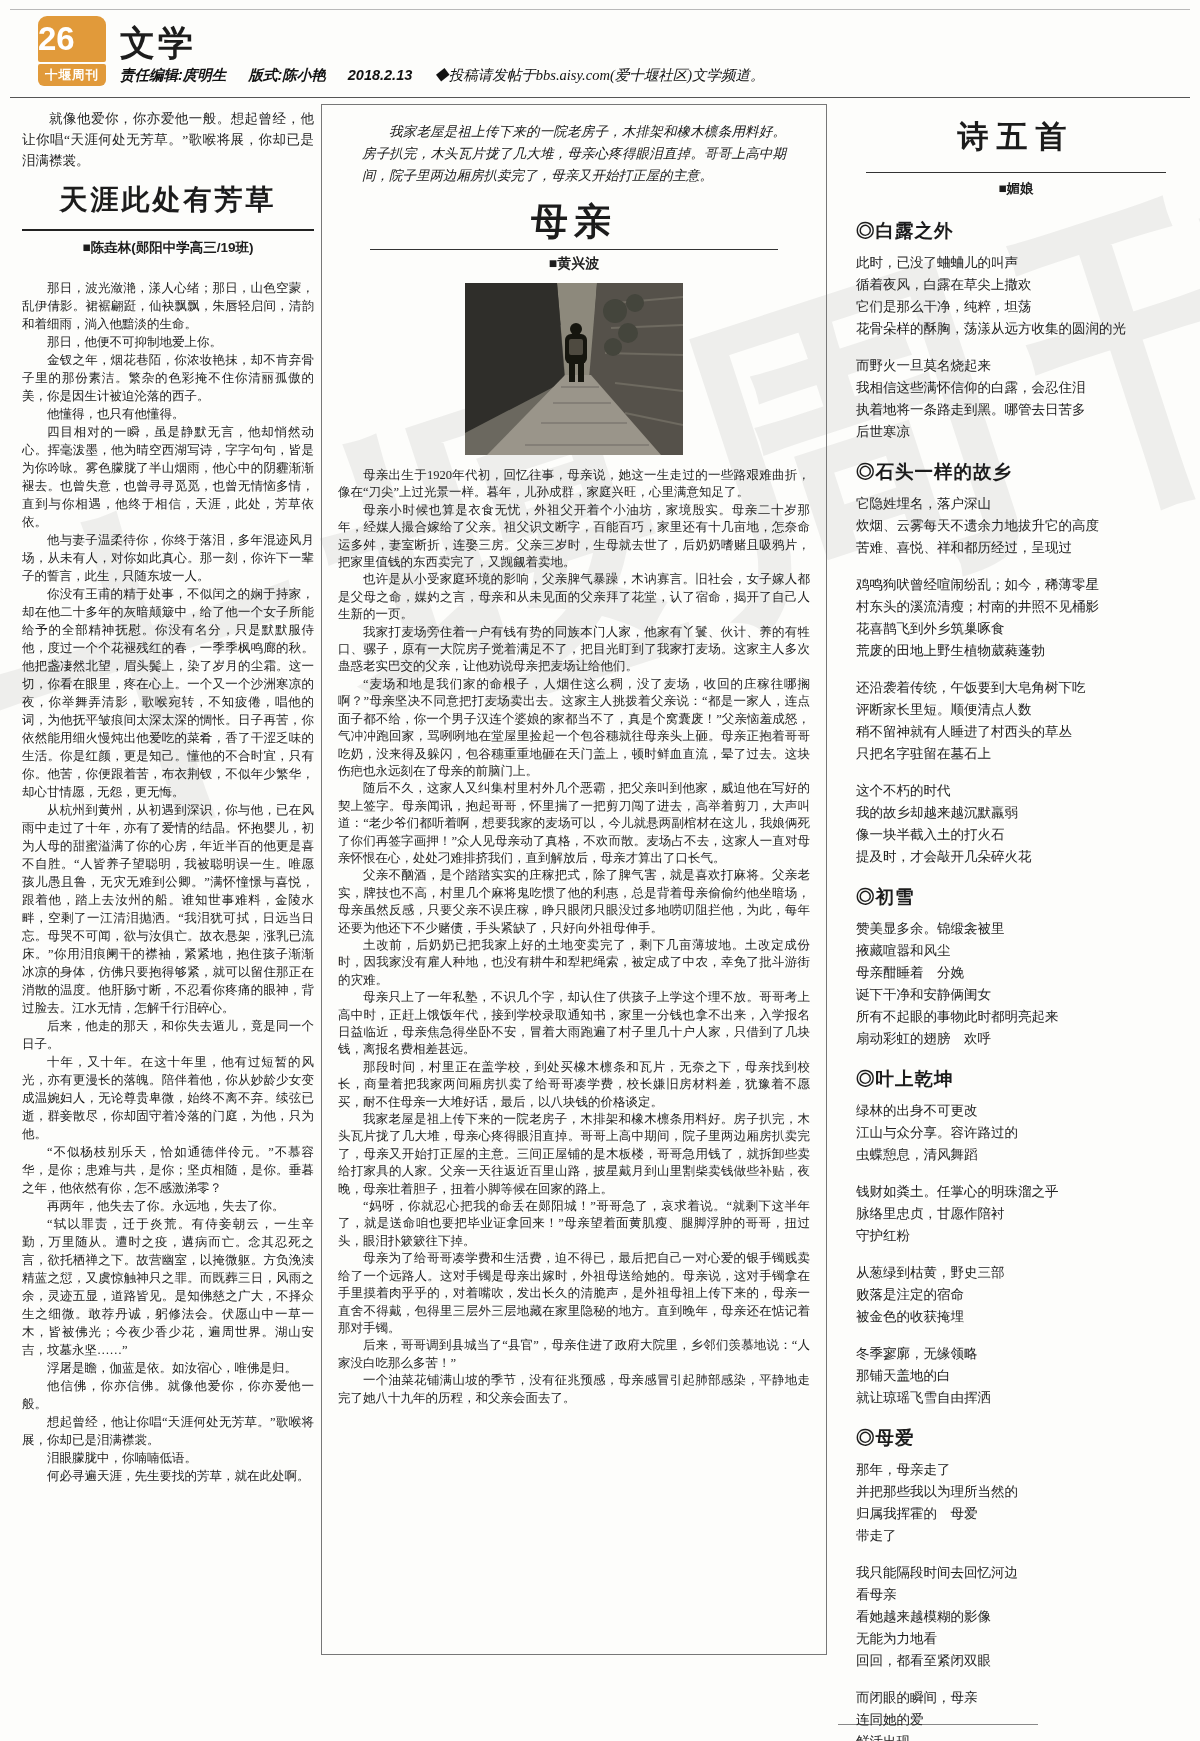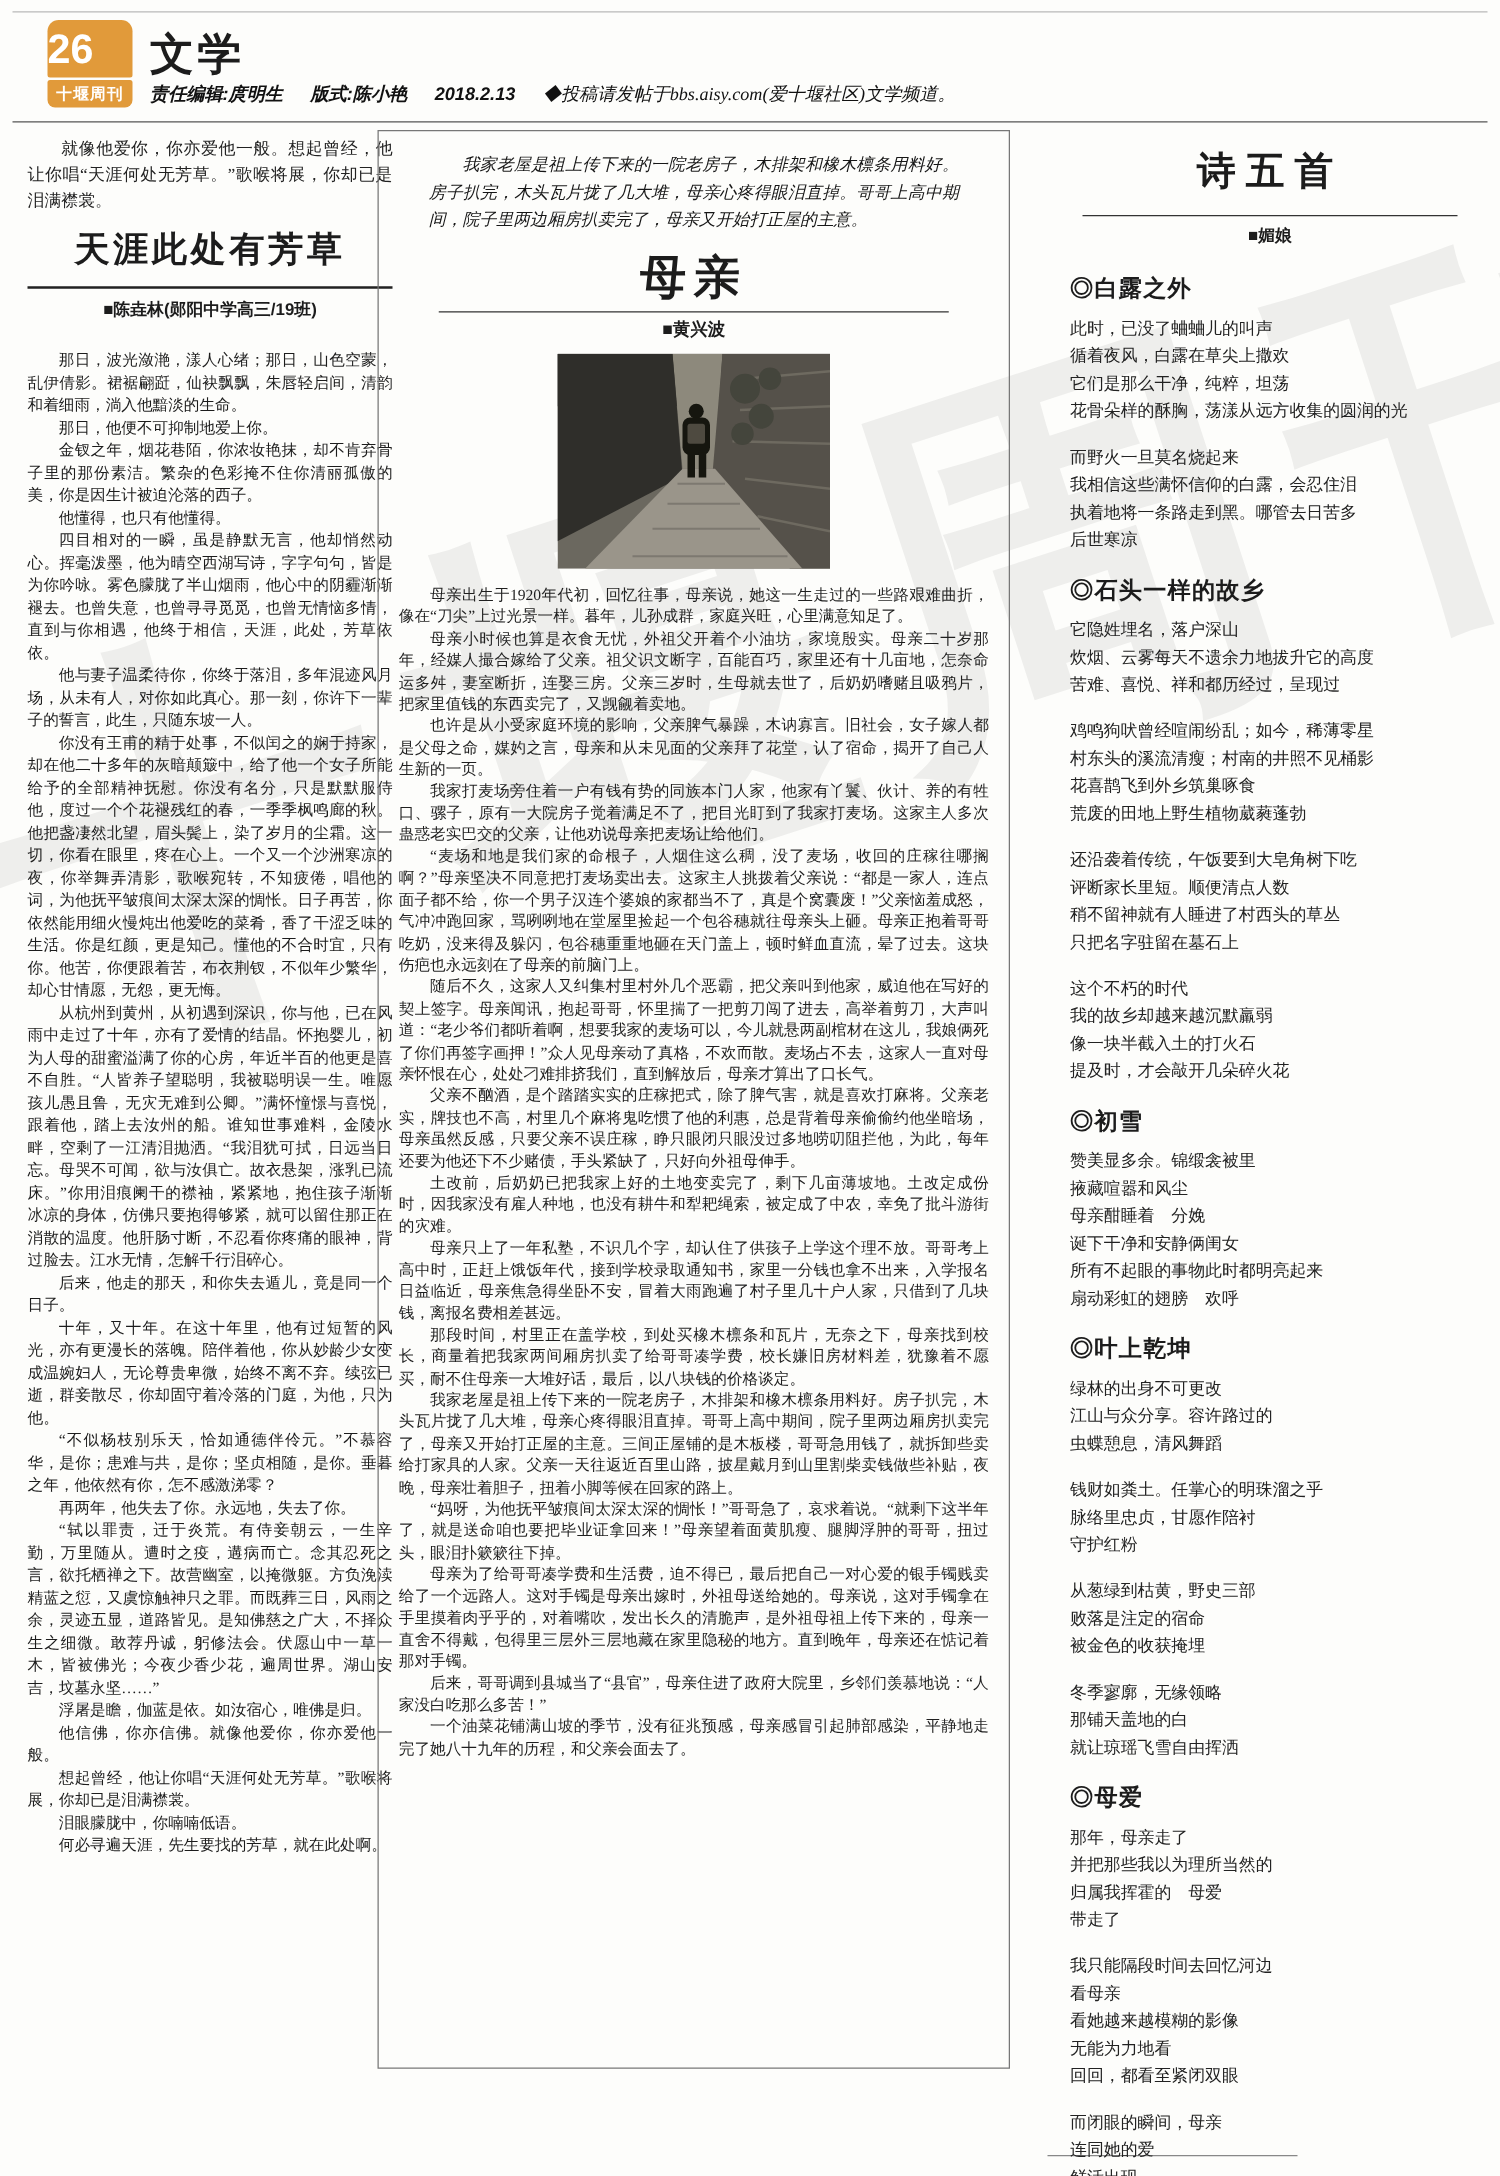--- a/index.html
+++ b/index.html
@@ -37,21 +37,21 @@
             font-size:13.5px;margin-top:8px;}
   .epigraph{margin-top:26px;font-family:"Liberation Sans",sans-serif;font-weight:bold;
             font-size:14px;line-height:22px;}
   .epigraph .epi-text{display:inline;}
   .epigraph .attribution{float:right;margin-right:46px;}
   .epigraph::after{content:"";display:block;clear:both;}
   .body p{margin:0;text-indent:2em;text-align:justify;}
   .l-body{margin-top:22px;font-size:12.5px;line-height:18px;}
 
   
-  .mid-box{position:absolute;left:302px;top:104px;width:506px;height:1551px;
+  .mid-box{position:absolute;left:321px;top:104px;width:506px;height:1551px;
            border:1px solid #777;z-index:1;background:rgba(255,255,255,0.0);
            padding:12px 16px;box-sizing:border-box;overflow:hidden;}
   .m-lede{font-size:13.5px;line-height:22px;text-indent:2em;text-align:justify;
           margin:4px 24px 0;font-style:italic;color:#161616;}
   .m-title{font-size:37px;font-weight:bold;text-align:center;letter-spacing:6px;margin:10px 0 0;}
   .m-title-rule{width:408px;margin:2px auto 0;border-top:1px solid #333;}
   .m-author{text-align:center;font-family:"Liberation Sans",sans-serif;font-weight:bold;
             font-size:14px;margin-top:5px;}
   .photo-wrap{text-align:center;margin:10px 0 8px;}
   .m-body{font-size:12.5px;line-height:17.4px;color:#1f1f1f;}
@@ -162,21 +162,21 @@
         <p>母亲小时候也算是衣食无忧，外祖父开着个小油坊，家境殷实。母亲二十岁那年，经媒人撮合嫁给了父亲。祖父识文断字，百能百巧，家里还有十几亩地，怎奈命运多舛，妻室断折，连娶三房。父亲三岁时，生母就去世了，后奶奶嗜赌且吸鸦片，把家里值钱的东西卖完了，又觊觎着卖地。</p>
         <p>也许是从小受家庭环境的影响，父亲脾气暴躁，木讷寡言。旧社会，女子嫁人都是父母之命，媒妁之言，母亲和从未见面的父亲拜了花堂，认了宿命，揭开了自己人生新的一页。</p>
         <p>我家打麦场旁住着一户有钱有势的同族本门人家，他家有丫鬟、伙计、养的有牲口、骡子，原有一大院房子觉着满足不了，把目光盯到了我家打麦场。这家主人多次蛊惑老实巴交的父亲，让他劝说母亲把麦场让给他们。</p>
         <p>“麦场和地是我们家的命根子，人烟住这么稠，没了麦场，收回的庄稼往哪搁啊？”母亲坚决不同意把打麦场卖出去。这家主人挑拨着父亲说：“都是一家人，连点面子都不给，你一个男子汉连个婆娘的家都当不了，真是个窝囊废！”父亲恼羞成怒，气冲冲跑回家，骂咧咧地在堂屋里捡起一个包谷穗就往母亲头上砸。母亲正抱着哥哥吃奶，没来得及躲闪，包谷穗重重地砸在天门盖上，顿时鲜血直流，晕了过去。这块伤疤也永远刻在了母亲的前脑门上。</p>
         <p>随后不久，这家人又纠集村里村外几个恶霸，把父亲叫到他家，威迫他在写好的契上签字。母亲闻讯，抱起哥哥，怀里揣了一把剪刀闯了进去，高举着剪刀，大声叫道：“老少爷们都听着啊，想要我家的麦场可以，今儿就悬两副棺材在这儿，我娘俩死了你们再签字画押！”众人见母亲动了真格，不欢而散。麦场占不去，这家人一直对母亲怀恨在心，处处刁难排挤我们，直到解放后，母亲才算出了口长气。</p>
         <p>父亲不酗酒，是个踏踏实实的庄稼把式，除了脾气害，就是喜欢打麻将。父亲老实，牌技也不高，村里几个麻将鬼吃惯了他的利惠，总是背着母亲偷偷约他坐暗场，母亲虽然反感，只要父亲不误庄稼，睁只眼闭只眼没过多地唠叨阻拦他，为此，每年还要为他还下不少赌债，手头紧缺了，只好向外祖母伸手。</p>
         <p>土改前，后奶奶已把我家上好的土地变卖完了，剩下几亩薄坡地。土改定成份时，因我家没有雇人种地，也没有耕牛和犁耙绳索，被定成了中农，幸免了批斗游街的灾难。</p>
         <p>母亲只上了一年私塾，不识几个字，却认住了供孩子上学这个理不放。哥哥考上高中时，正赶上饿饭年代，接到学校录取通知书，家里一分钱也拿不出来，入学报名日益临近，母亲焦急得坐卧不安，冒着大雨跑遍了村子里几十户人家，只借到了几块钱，离报名费相差甚远。</p>
         <p>那段时间，村里正在盖学校，到处买橡木檩条和瓦片，无奈之下，母亲找到校长，商量着把我家两间厢房扒卖了给哥哥凑学费，校长嫌旧房材料差，犹豫着不愿买，耐不住母亲一大堆好话，最后，以八块钱的价格谈定。</p>
         <p>我家老屋是祖上传下来的一院老房子，木排架和橡木檩条用料好。房子扒完，木头瓦片拢了几大堆，母亲心疼得眼泪直掉。哥哥上高中期间，院子里两边厢房扒卖完了，母亲又开始打正屋的主意。三间正屋铺的是木板楼，哥哥急用钱了，就拆卸些卖给打家具的人家。父亲一天往返近百里山路，披星戴月到山里割柴卖钱做些补贴，夜晚，母亲壮着胆子，扭着小脚等候在回家的路上。</p>
-        <p>“妈呀，为他抚平皱痕间太深太深的惆怅！”哥哥急了，哀求着说。“就剩下这半年了，就是送命咱也要把毕业证拿回来！”母亲望着面黄肌瘦、腿脚浮肿的哥哥，扭过头，眼泪扑簌簌往下掉。</p>
+        <p>“妈呀，你就忍心把我的命丢在郧阳城！”哥哥急了，哀求着说。“就剩下这半年了，就是送命咱也要把毕业证拿回来！”母亲望着面黄肌瘦、腿脚浮肿的哥哥，扭过头，眼泪扑簌簌往下掉。</p>
         <p>母亲为了给哥哥凑学费和生活费，迫不得已，最后把自己一对心爱的银手镯贱卖给了一个远路人。这对手镯是母亲出嫁时，外祖母送给她的。母亲说，这对手镯拿在手里摸着肉乎乎的，对着嘴吹，发出长久的清脆声，是外祖母祖上传下来的，母亲一直舍不得戴，包得里三层外三层地藏在家里隐秘的地方。直到晚年，母亲还在惦记着那对手镯。</p>
         <p>后来，哥哥调到县城当了“县官”，母亲住进了政府大院里，乡邻们羡慕地说：“人家没白吃那么多苦！”</p>
         <p>一个油菜花铺满山坡的季节，没有征兆预感，母亲感冒引起肺部感染，平静地走完了她八十九年的历程，和父亲会面去了。</p>
       </div>
   </section>
 
   <section class="col-right">
     <h1 class="r-title">诗五首</h1>
     <div class="r-author">■媚娘</div>
     <div class="poems">

